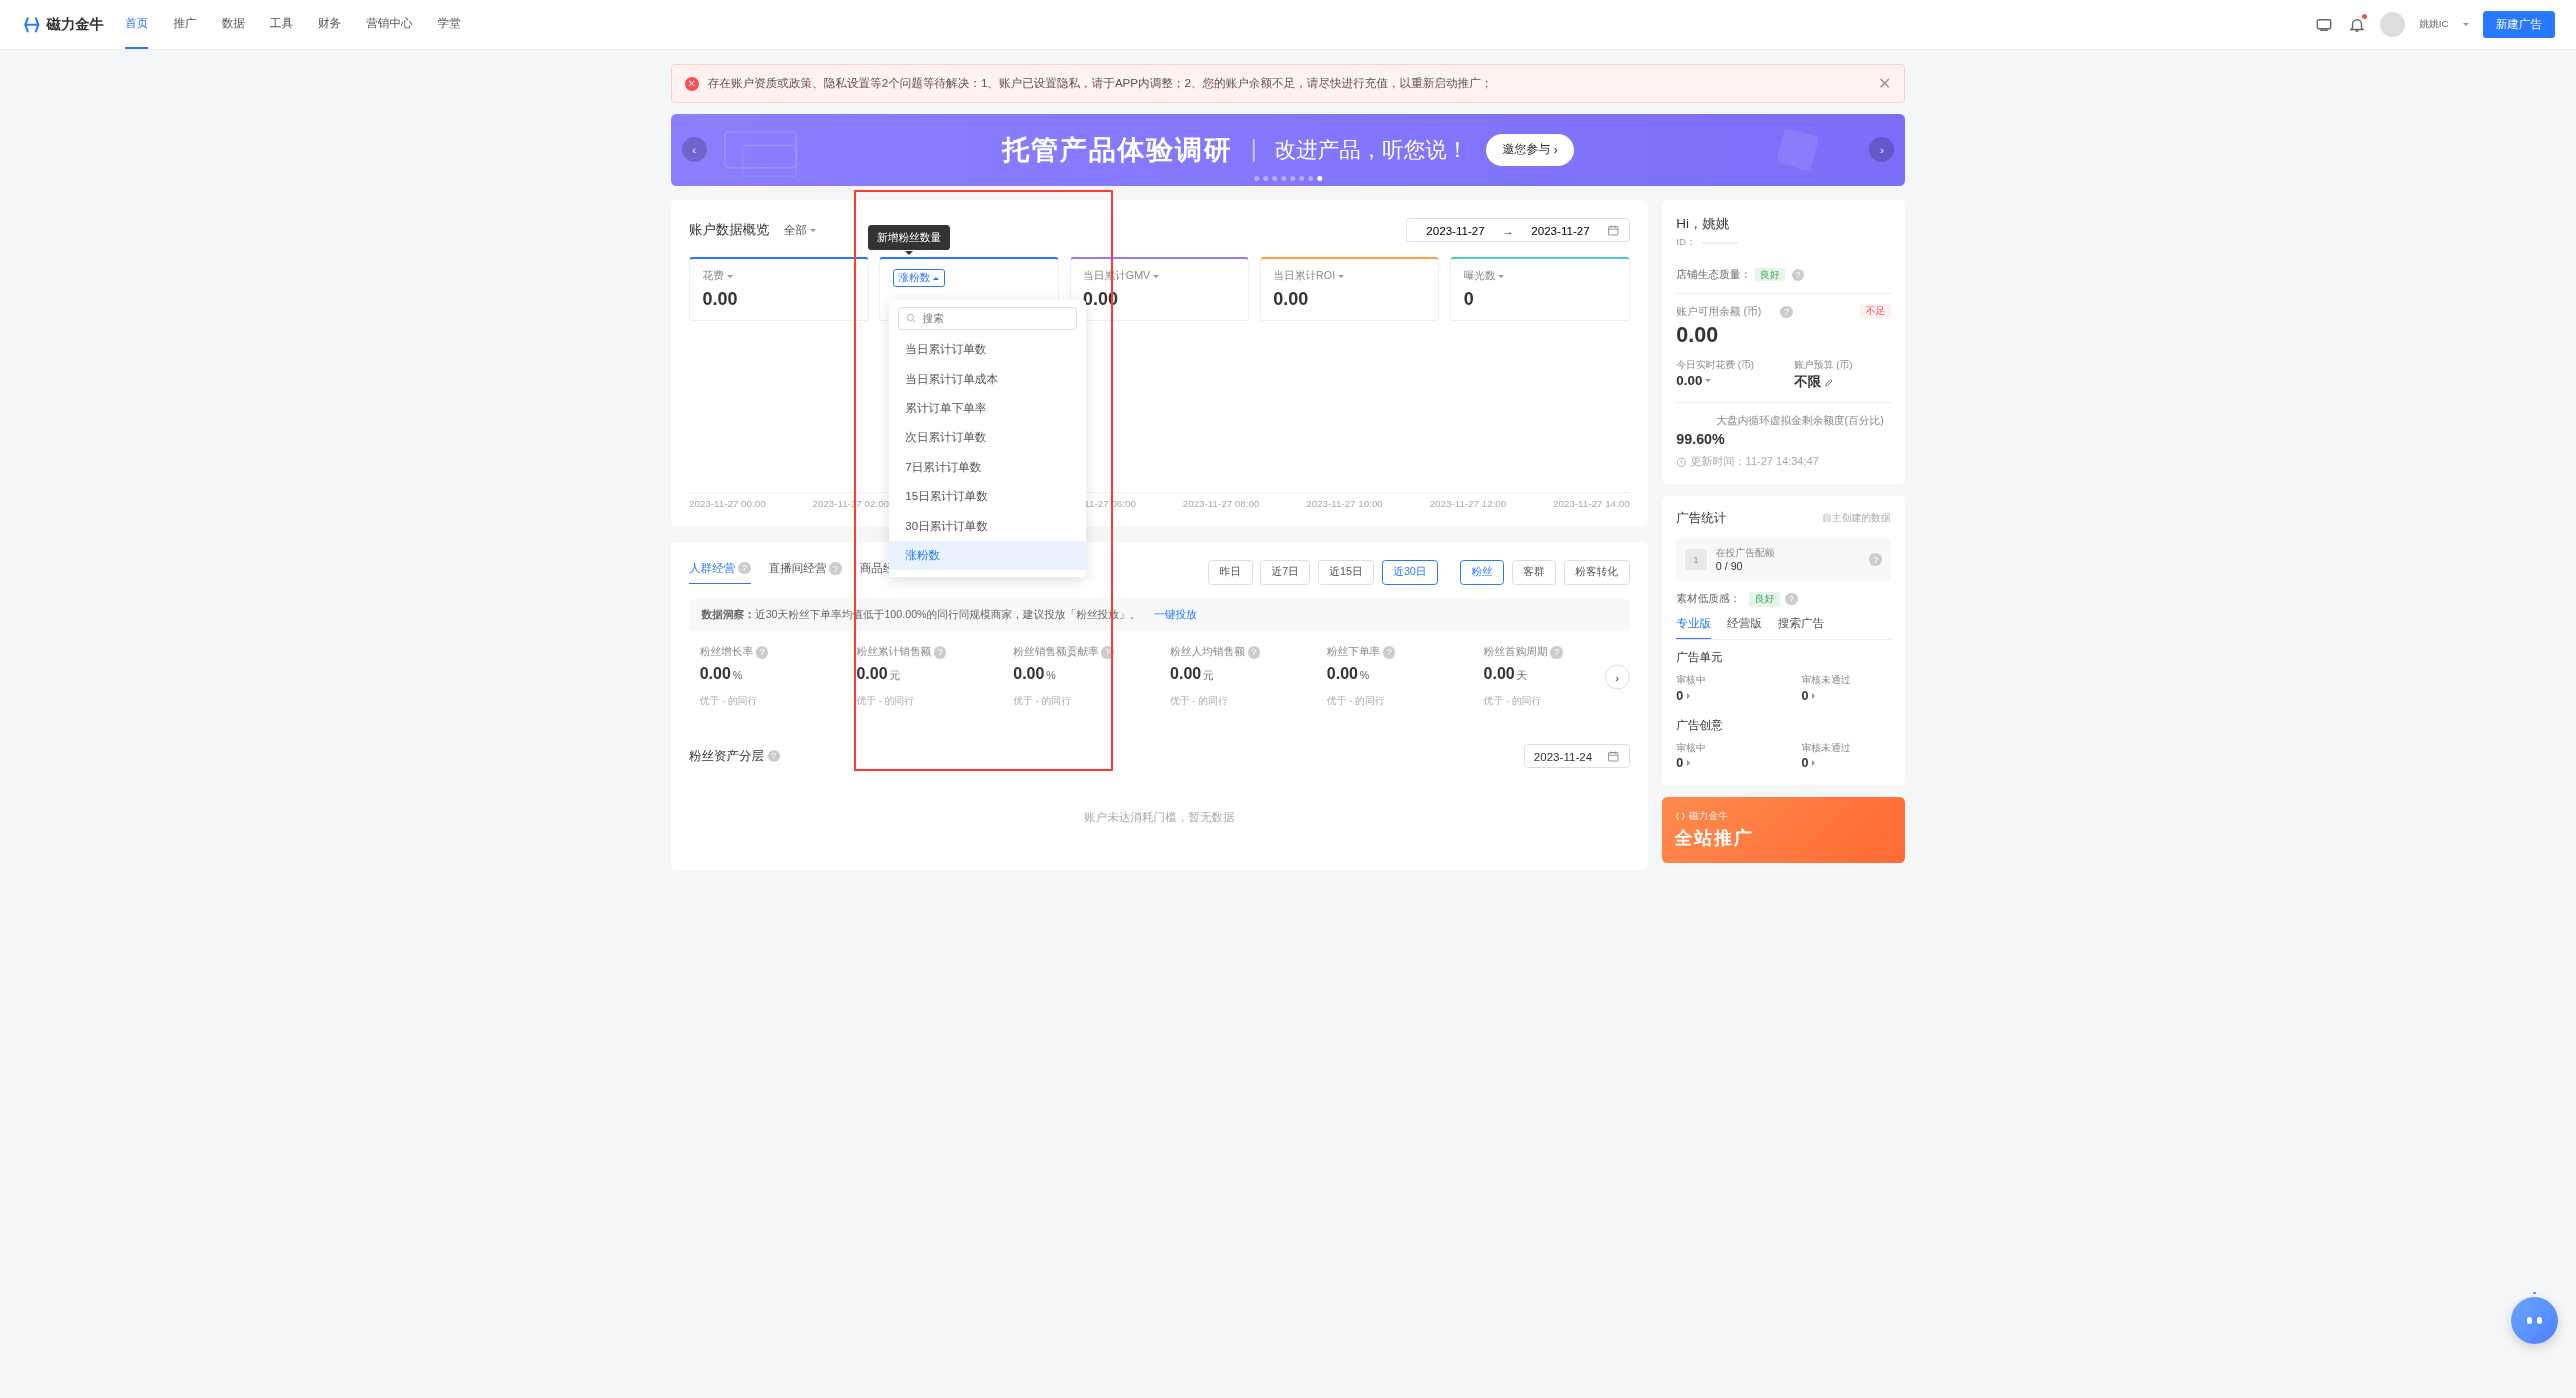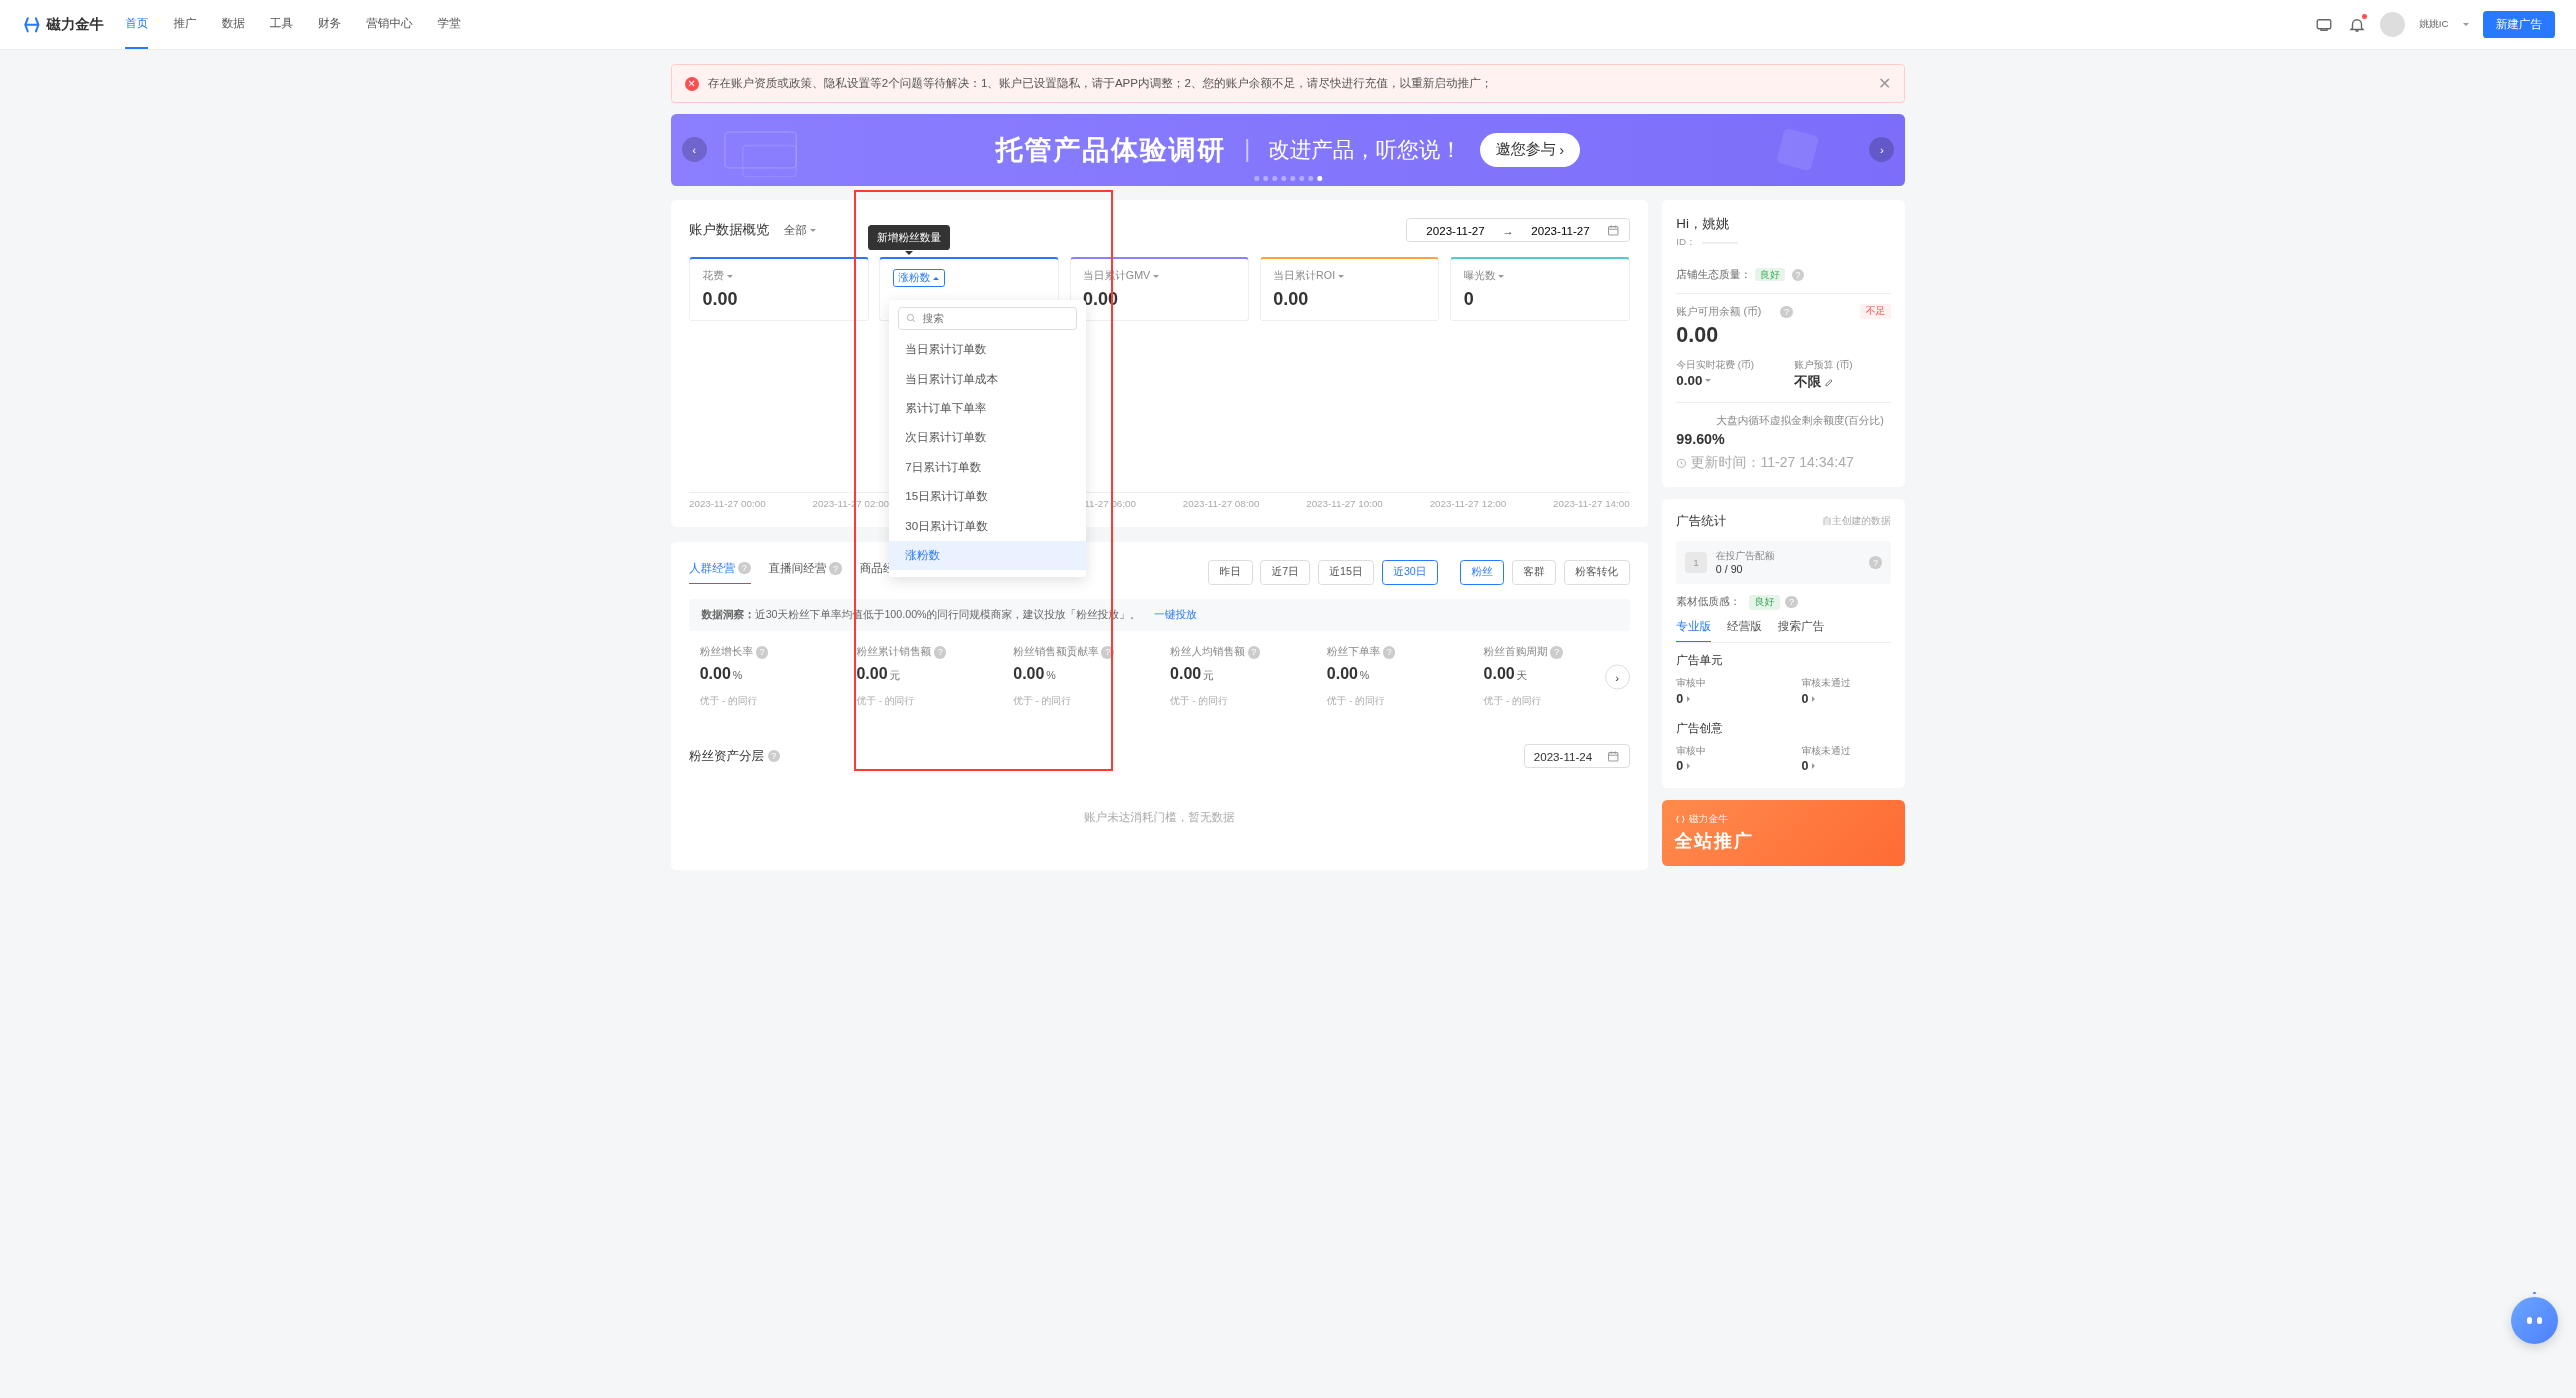--- a/index.html
+++ b/index.html
@@ -28,21 +28,21 @@
     .alert-text { flex: 1; color: #555; font-size: 11.6px; }
     .alert-close { color: #999; cursor: pointer; font-size: 16px; }
     
     
     .banner { background: linear-gradient(90deg, #8b7fff, #7b6ffa); border-radius: 5.4px; height: 72px; display: flex; align-items: center; justify-content: center; position: relative; margin-bottom: 14.3px; gap: 18px; color: #fff; overflow: hidden; }
     .banner-arrow { position: absolute; width: 25px; height: 25px; background: rgba(0,0,0,0.2); border-radius: 50%; display: flex; align-items: center; justify-content: center; color: #fff; cursor: pointer; }
     .banner-arrow.left { left: 10.7px; }
     .banner-arrow.right { right: 10.7px; }
     .banner-title { font-size: 27px; font-weight: 600; letter-spacing: 1.8px; }
     .banner-sub { font-size: 21.5px; }
-    .banner-btn { background: #fff; color: #333; padding: 7.2px 16px; border-radius: 18px; border: none; cursor: pointer; font-size: 15px; display: flex; align-items: center; gap: 3.6px; }
+    .banner-btn { background: #fff; color: #333; padding: 7.2px 16px; border-radius: 18px; border: none; cursor: pointer; font-size: 12px; display: flex; align-items: center; gap: 3.6px; }
     .banner-dots { position: absolute; bottom: 5.4px; left: 50%; transform: translateX(-50%); display: flex; gap: 4.5px; }
     .banner-dot { width: 4.5px; height: 4.5px; background: rgba(255,255,255,0.4); border-radius: 50%; }
     .banner-dot.active { background: #fff; }
     .banner-deco { position: absolute; opacity: 0.3; }
     
     
     .main-layout { display: flex; gap: 14.3px; }
     .left-col { flex: 1; min-width: 0; }
     .right-col { width: 243px; flex-shrink: 0; }
     
@@ -126,21 +126,21 @@
     .divider { height: 0.9px; background: #eee; margin: 10.7px 0; }
     .balance-label { color: #888; font-size: 10.7px; display: flex; align-items: center; gap: 19px; }
     .balance-insufficient { background: #fff1f0; color: #ff4d4f; padding: 0.9px 5.4px; border-radius: 2.7px; font-size: 9.8px; margin-left: auto; }
     .balance-value { font-size: 21.5px; font-weight: 600; margin-top: 3.6px; }
     .spend-row { display: flex; gap: 21.5px; margin-top: 10.7px; }
     .spend-item { flex: 1; }
     .spend-label { color: #888; font-size: 9.8px; }
     .spend-value { font-size: 13.4px; font-weight: 600; margin-top: 1.8px; display: flex; align-items: center; gap: 2.7px; }
     .loop-label { color: #888; font-size: 10.7px; margin-left: 40px; }
     .loop-value { font-size: 14.3px; font-weight: 600; margin-top: 3.6px; }
-    .update-time { color: #aaa; font-size: 14px; margin-top: 7.2px; display: flex; align-items: center; gap: 3.6px; }
+    .update-time { color: #aaa; font-size: 11px; margin-top: 7.2px; display: flex; align-items: center; gap: 3.6px; }
     
     .stats-header { display: flex; justify-content: space-between; align-items: center; margin-bottom: 10.7px; }
     .stats-title { font-size: 12.5px; font-weight: 500; }
     .stats-sub { color: #aaa; font-size: 9.8px; }
     .quota-box { background: #f7f8fa; border-radius: 3.6px; padding: 9px; display: flex; align-items: center; gap: 9px; margin-bottom: 10.7px; }
     .quota-rank { width: 21.5px; height: 21.5px; background: #e8e8e8; border-radius: 3.6px; display: flex; align-items: center; justify-content: center; font-size: 9.8px; color: #999; }
     .quota-info { flex: 1; font-size: 9.8px; color: #888; }
     .quota-val { font-size: 10.7px; color: #333; font-weight: 500; }
     .material-row { display: flex; align-items: center; gap: 5.4px; font-size: 10.7px; color: #666; margin-bottom: 9px; }
     .version-tabs { display: flex; gap: 16px; border-bottom: 0.9px solid #eee; margin-bottom: 10.7px; }

